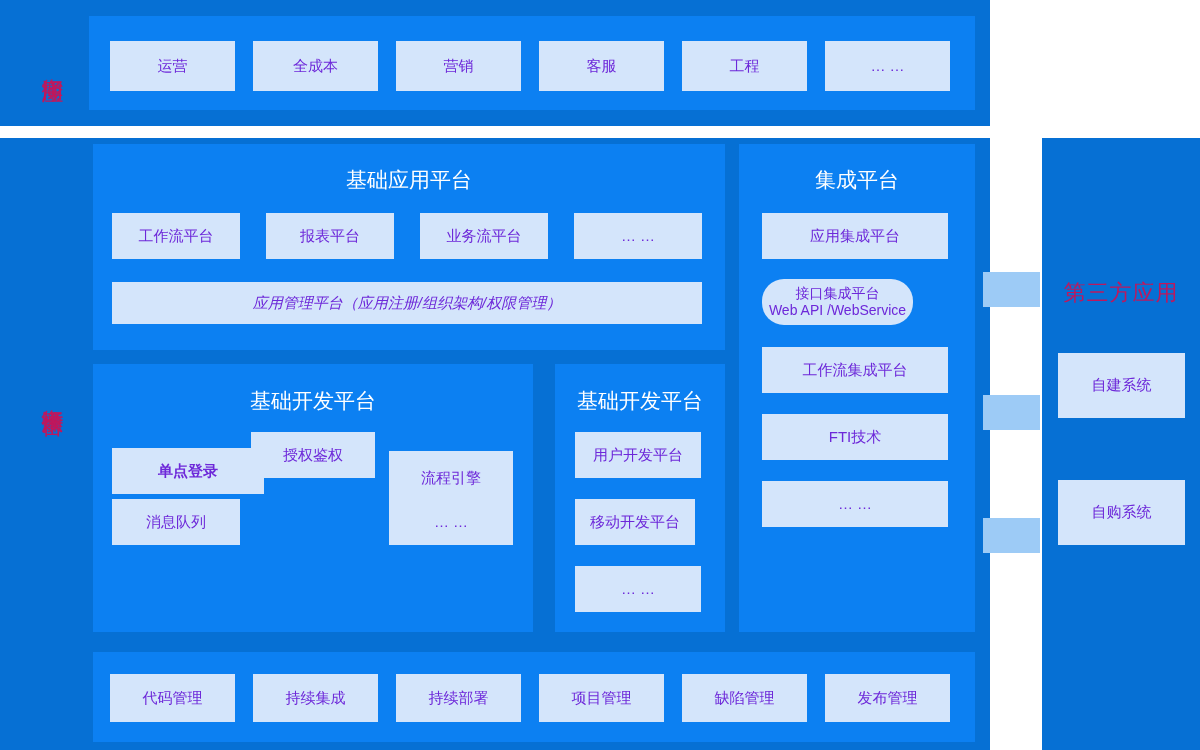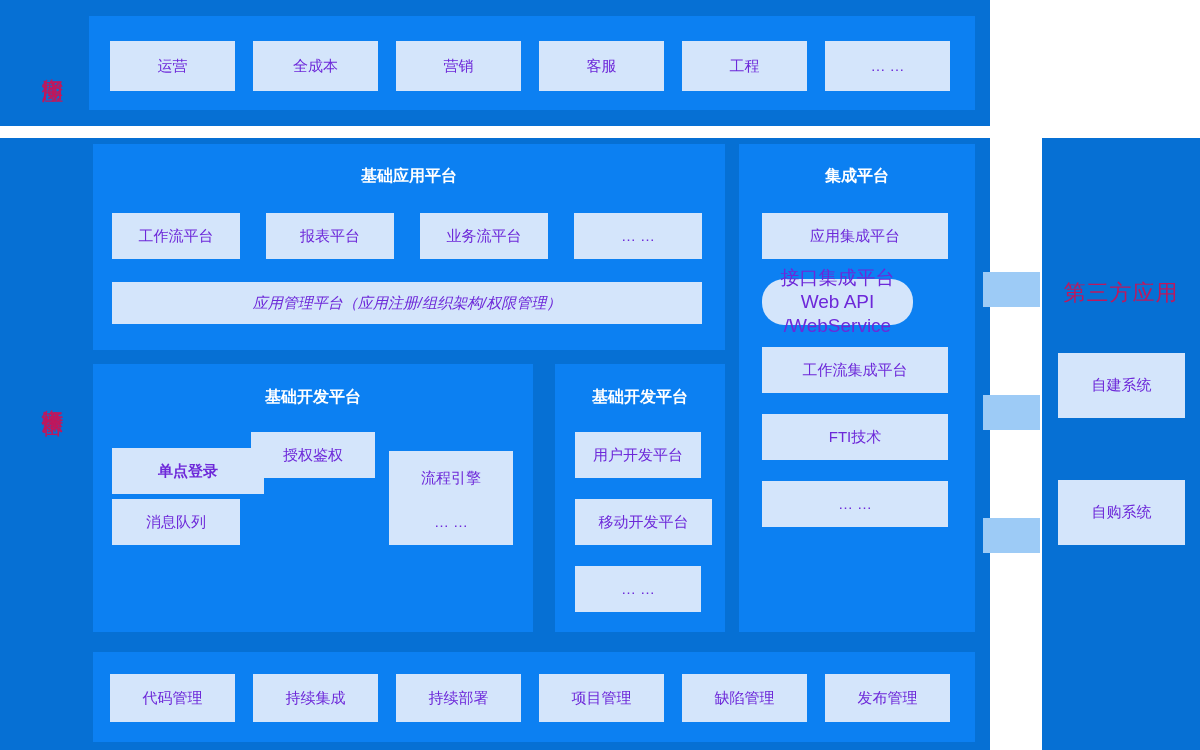--- a/index.html
+++ b/index.html
@@ -13,21 +13,21 @@
   
   .outer{position:absolute;background:#0670d4;}
   .panel{position:absolute;background:#0c80f2;}
   .card{
     position:absolute;background:#d4e5fb;color:#6d28d9;
     display:flex;align-items:center;justify-content:center;
     text-align:center;font-size:15px;line-height:1.25;
     box-sizing:border-box;padding:2px 4px;
   }
   .panel-title{
-    position:absolute;color:#ffffff;font-size:16px;font-weight:700;
+    position:absolute;color:#ffffff;font-size:21px;font-weight:400;
     text-align:center;white-space:nowrap;
   }
   .vlabel{
     position:absolute;color:#be185d;font-size:22px;line-height:1.05;
     writing-mode:vertical-rl;text-orientation:upright;
     letter-spacing:1px;
     display:flex;align-items:center;justify-content:center;
   }
   .connector{position:absolute;background:#9dcbf6;}
 
@@ -87,28 +87,28 @@
   <div class="card" style="left:251px;top:432px;width:124px;height:46px;">授权鉴权</div>
   <div class="card" style="left:389px;top:432px;width:124px;height:54px;margin-top:19px;">流程引擎</div>
 
   <div class="card" style="left:112px;top:499px;width:128px;height:46px;">消息队列</div>
   <div class="card" style="left:389px;top:499px;width:124px;height:46px;">… …</div>
 
   <div class="panel" id="user-dev-panel"></div>
   <div class="panel-title" style="left:555px;top:387px;width:170px;">基础开发平台</div>
 
   <div class="card" style="left:575px;top:432px;width:126px;height:46px;">用户开发平台</div>
-  <div class="card" style="left:575px;top:499px;width:137px;height:46px;">移动开发平台</div>
+  <div class="card" style="left:575px;top:499px;width:120px;height:46px;">移动开发平台</div>
   <div class="card" style="left:575px;top:566px;width:126px;height:46px;">… …</div>
 
   <div class="panel" id="integration-panel"></div>
   <div class="panel-title" style="left:739px;top:166px;width:236px;">集成平台</div>
 
   <div class="card" style="left:762px;top:213px;width:186px;height:46px;">应用集成平台</div>
-  <div class="card" style="left:762px;top:279px;width:151px;height:46px;white-space:pre-line;font-size:19px;border-radius:22px;">接口集成平台
+  <div class="card" style="left:762px;top:279px;width:151px;height:46px;white-space:pre-line;font-size:14px;border-radius:22px;">接口集成平台
 Web API /WebService</div>
   <div class="card" style="left:762px;top:347px;width:186px;height:46px;">工作流集成平台</div>
   <div class="card" style="left:762px;top:414px;width:186px;height:46px;">FTI技术</div>
   <div class="card" style="left:762px;top:481px;width:186px;height:46px;">… …</div>
 
   <div class="panel" id="devops-panel"></div>
 
   <div class="card" style="left:110px;top:674px;width:125px;height:48px;">代码管理</div>
   <div class="card" style="left:253px;top:674px;width:125px;height:48px;">持续集成</div>
   <div class="card" style="left:396px;top:674px;width:125px;height:48px;">持续部署</div>

